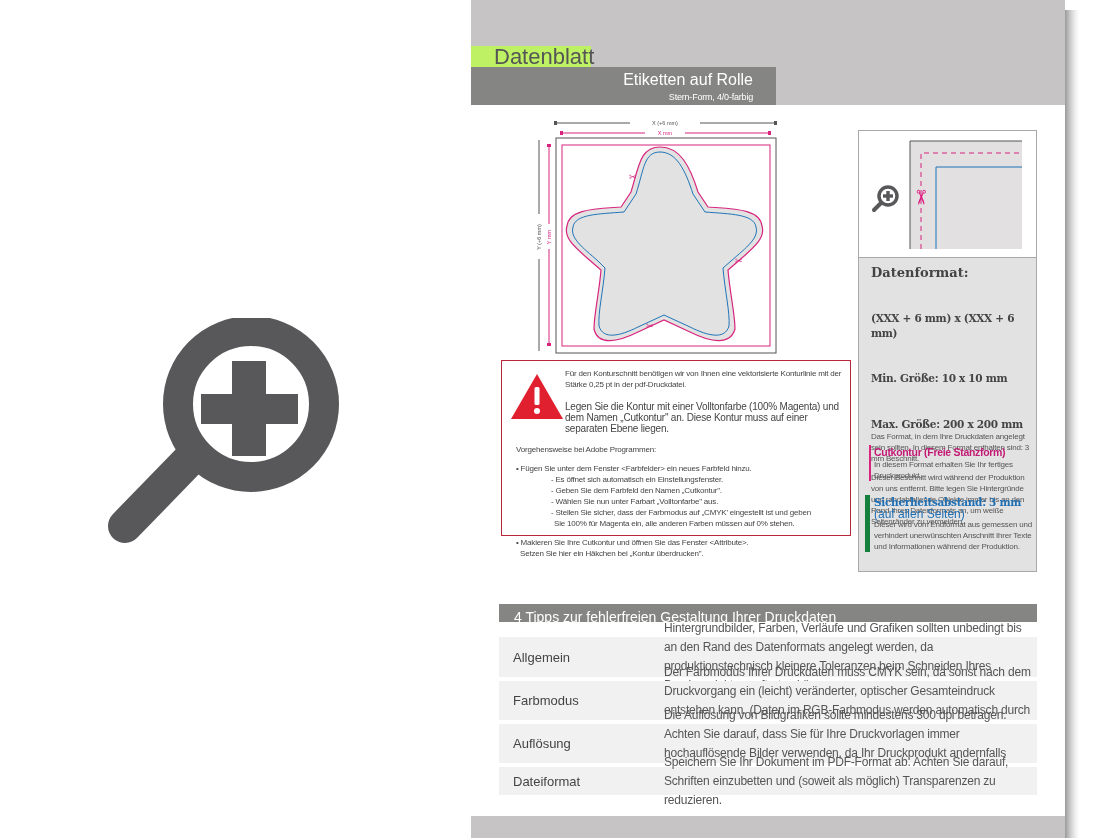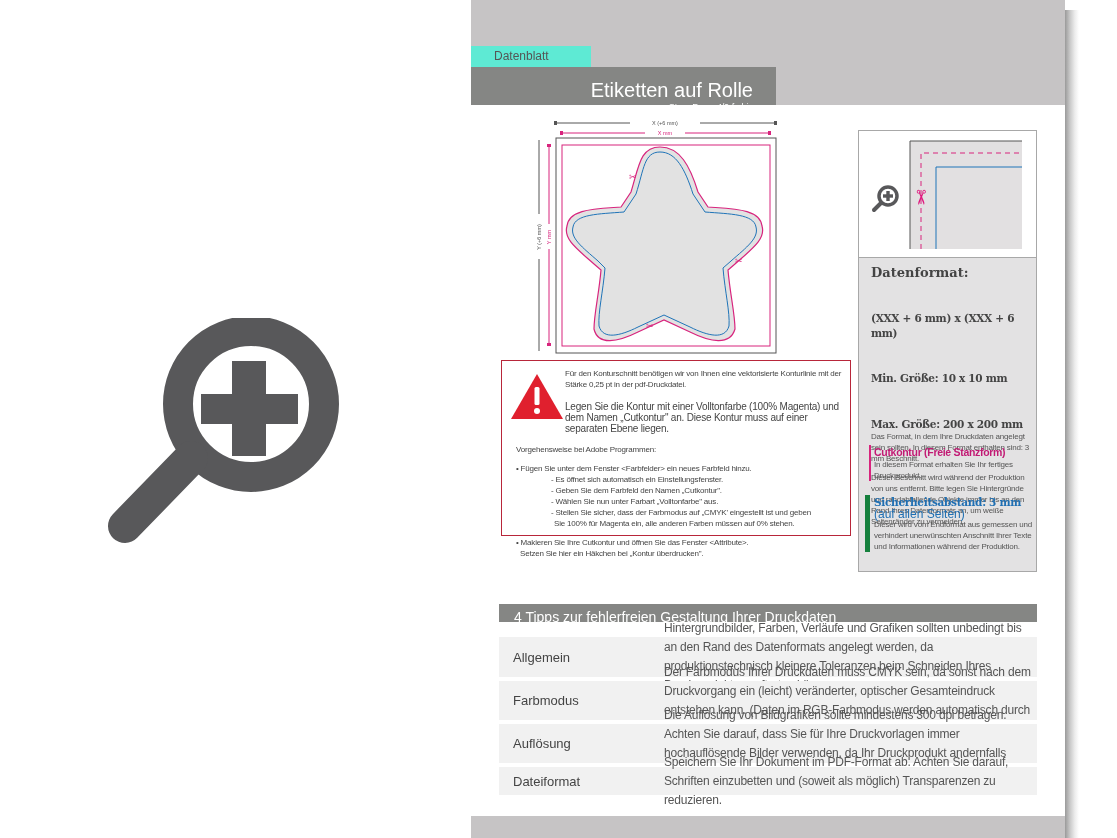--- a/index.html
+++ b/index.html
@@ -8,24 +8,24 @@
 
   
   .big-zoom { position: absolute; left: 103px; top: 318px; width: 256px; height: 232px; cursor: pointer; }
 
   
   .page { position: absolute; left: 471px; top: 0; width: 594px; height: 838px; background: #fff; }
   .page-shadow { position: absolute; left: 1065px; top: 10px; width: 14px; height: 828px;
     background: linear-gradient(to right, #9a9a9a 0%, #c8c8c8 35%, #ececec 70%, #ffffff 100%); }
   .page-top { position: absolute; left: 0; top: 0; width: 594px; height: 46px; background: #c6c4c5; }
   .page-top-right { position: absolute; left: 120px; top: 46px; width: 474px; height: 21px; background: #c6c4c5; }
-  .tab-label { position: absolute; left: 0; top: 46px; width: 120px; height: 21px; background: #5eead4;
-    color: #555; font-size: 12px; line-height: 21px; padding-left: 23px; }
+  .tab-label { position: absolute; left: 0; top: 46px; width: 120px; height: 21px; background: #bef264;
+    color: #555; font-size: 22px; line-height: 21px; padding-left: 23px; }
   .title-band { position: absolute; left: 0; top: 67px; width: 305px; height: 38px; background: #858684; color: #fff; text-align: right; padding-right: 23px; }
-  .title-band .t1 { font-size: 20px; line-height: 22px; padding-top: 12px; }
+  .title-band .t1 { font-size: 16px; line-height: 22px; padding-top: 2px; }
   .title-band .t2 { font-size: 9px; line-height: 12px; letter-spacing: -0.2px; }
   .top-right-gray { position: absolute; left: 305px; top: 67px; width: 289px; height: 38px; background: #c6c4c5; }
   .page-bottom { position: absolute; left: 0; top: 816px; width: 594px; height: 22px; background: #c6c4c5; }
 
   
   .diagram { position: absolute; left: 59px; top: 114px; width: 260px; height: 242px; }
 
   
   .info-panel { position: absolute; left: 387px; top: 130px; width: 179px; height: 442px; border: 1px solid #a8a8a8; background: #e3e2e3; }
   .info-preview { position: absolute; left: 0; top: 0; width: 177px; height: 127px; background: #fff; border-bottom: 1px solid #a8a8a8; }

